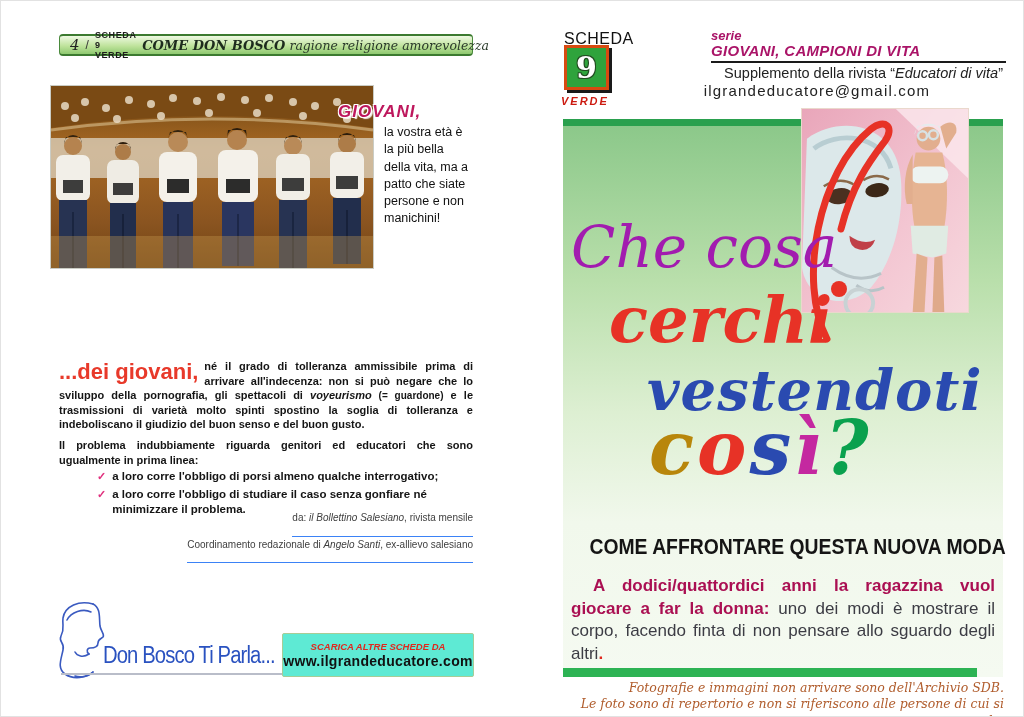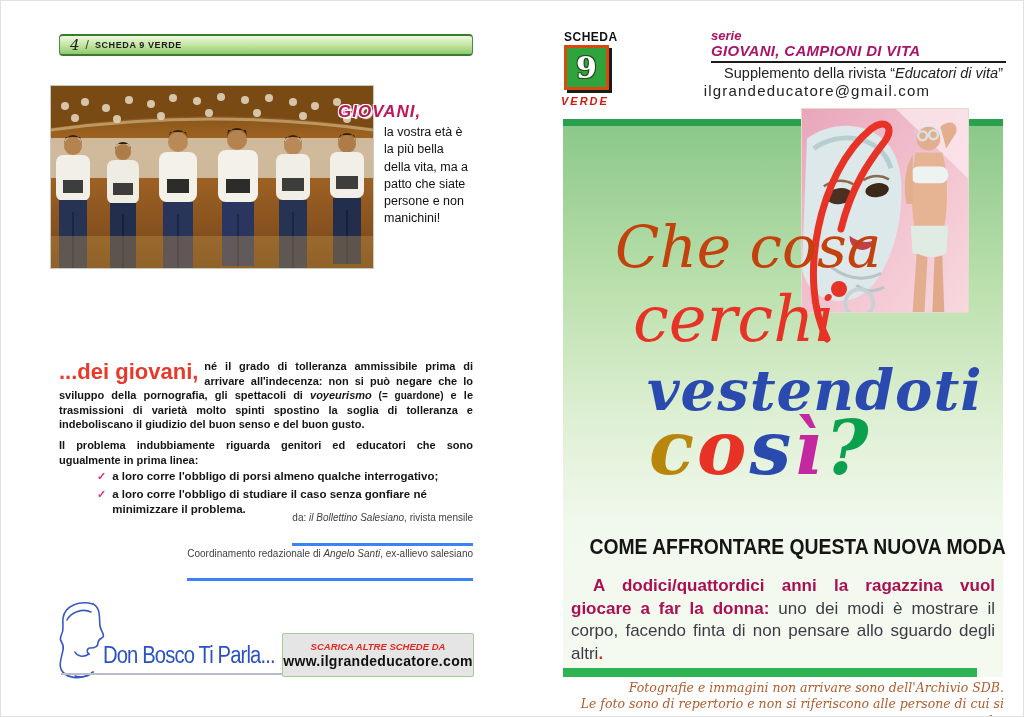--- a/index.html
+++ b/index.html
@@ -41,36 +41,36 @@
   .para .it{font-style:italic;}
   .para .paren{font-weight:bold;font-size:10px;}
   .para2{left:58px;top:437px;width:414px;font-size:11px;font-weight:bold;color:#151515;
     text-align:justify;line-height:1.32;}
 
   .bullets{left:96px;top:468px;width:376px;font-size:11.5px;font-weight:bold;color:#151515;line-height:1.3;}
   .bullet{display:flex;gap:6px;margin-bottom:3px;}
   .bullet .chk{flex:0 0 auto;font-size:11px;}
 
   .attrib{left:58px;top:509px;width:414px;text-align:right;font-size:10px;color:#3e3e3e;line-height:1.55;}
-  .attrib .ln{display:inline-block;border-bottom:3px solid #3b82f6;padding-bottom:17px;}
+  .attrib .ln{display:inline-block;border-bottom:1px solid #3b82f6;padding-bottom:10px;}
   .attrib .it{font-style:italic;}
 
   .logo-svg{left:52px;top:597px;}
   .logo-text{left:102px;top:641px;font-size:23px;color:#2a52c0;letter-spacing:-1px;
     transform:scaleX(.88);transform-origin:left;white-space:nowrap;}
   .logo-underline{left:60px;top:672px;width:230px;height:2px;background:#b9bdc9;}
 
-  .dl-box{left:281px;top:632px;width:190px;height:42px;background:#e5e5e5;
+  .dl-box{left:281px;top:632px;width:190px;height:42px;background:#5eead4;
     border:1px solid #a8cc96;border-radius:2px;display:flex;flex-direction:column;
     align-items:center;justify-content:center;gap:1px;}
   .dl-line1{color:#e0281e;font-style:italic;font-size:9.5px;font-weight:bold;}
   .dl-line2{color:#111;font-weight:bold;font-size:14px;letter-spacing:.3px;}
 
   
-  .r-scheda{left:563px;top:29px;font-size:12px;font-weight:bold;letter-spacing:.5px;color:#111;}
+  .r-scheda{left:563px;top:29px;font-size:16px;font-weight:normal;letter-spacing:.5px;color:#111;}
   .badge{left:563px;top:44px;width:45px;height:45px;background:#2fa33c;
     border:3px solid #d84a10;box-sizing:border-box;box-shadow:3px 3px 0 0 #1a1a1a;
     display:flex;align-items:center;justify-content:center;}
   .badge-num{font-family:"DejaVu Serif",serif;font-weight:bold;font-size:30px;color:#fff;
     text-shadow:1px 1px 0 #234d22,-1px -1px 0 #234d22,1px -1px 0 #234d22,-1px 1px 0 #234d22;}
   .r-verde{left:560px;top:94px;font-size:11px;font-weight:bold;font-style:italic;
     letter-spacing:2px;color:#cc1a10;}
 
   .serie-label{left:710px;top:27px;font-size:13px;font-weight:bold;font-style:italic;color:#aa1468;}
   .serie-title{left:710px;top:41px;font-size:15px;font-weight:bold;font-style:italic;
@@ -83,21 +83,21 @@
 
   .panel{left:562px;top:118px;width:440px;height:558px;
     border-top:7px solid #2aa04e;box-sizing:border-box;
     background:linear-gradient(180deg,#8cc88a 0%,#b9dfAB 28%,#ddEfd2 52%,#f1f8ec 72%,#f5faf1 100%);}
   .mask-img{left:800px;top:107px;width:168px;height:205px;border:1px solid #ead8cc;
     box-sizing:border-box;z-index:3;}
   .swash{left:778px;top:110px;z-index:4;pointer-events:none;}
 
   .script{font-family:"DejaVu Serif",serif;font-style:italic;white-space:nowrap;z-index:5;}
   .w1{left:570px;top:212px;font-size:58px;}
-  .w2{left:608px;top:281px;font-size:64px;font-weight:normal;margin-left:24px;}
+  .w2{left:608px;top:281px;font-size:64px;font-weight:bold;}
   .w3{left:646px;top:356px;font-size:56px;font-weight:bold;letter-spacing:1px;}
   .w4{left:648px;top:404px;font-size:74px;font-weight:bold;letter-spacing:3px;}
 
   .r-subtitle{left:562px;top:533px;width:440px;text-align:center;font-size:22px;
     font-weight:bold;color:#151515;transform:scaleX(.88);transform-origin:center;
     letter-spacing:0;white-space:nowrap;}
   .r-para{left:570px;top:574px;width:424px;font-size:17px;line-height:1.33;
     text-align:justify;color:#3c3c44;text-indent:22px;}
   .r-para .lead{color:#aa0f52;font-weight:bold;}
   .r-para .dot{color:#e0281e;font-weight:bold;}
@@ -109,20 +109,21 @@
 </style>
 </head>
 <body>
 
 <div id="stage">
 
   <div class="abs header-bar">
     <span class="hb-num">4</span>
     <span class="hb-slash">/</span>
     <span class="hb-scheda">SCHEDA 9 VERDE</span>
+    <span class="hb-script"><b>COME DON BOSCO</b>&nbsp;<span>ragione religione amorevolezza</span></span>
   </div>
 
   <svg class="abs photo" viewBox="0 0 322 182" preserveAspectRatio="none">
     <defs>
       <linearGradient id="pbg" x1="0" y1="0" x2="0" y2="1">
         <stop offset="0" stop-color="#6b4312"></stop>
           <stop offset=".35" stop-color="#a96a24"></stop>
         <stop offset=".75" stop-color="#8a5420"></stop>
           <stop offset="1" stop-color="#714414"></stop>
       </linearGradient>
@@ -304,21 +305,21 @@
     <path d="M116 146 L112 205 L124 205 L127 150 Z" fill="#e2ae8e"></path>
     <path d="M134 150 L132 205 L144 205 L142 148 Z" fill="#dfa98a"></path>
     <path d="M112 46 C104 60 102 80 106 96 L112 96" fill="#e2ae8e"></path>
   </svg>
 
   <svg class="abs swash" width="130" height="240" viewBox="0 0 130 240">
     <path d="M48 228 C18 170 40 60 92 18 C106 7 116 16 106 30 C94 46 74 70 62 118" fill="none" stroke="#e73226" stroke-width="7" stroke-linecap="round"></path>
     <circle cx="60" cy="178" r="8" fill="#e73226"></circle>
   </svg>
 
-  <div class="abs script w1" style="color: #c2410c; margin-left: 44px;">Che cosa</div>
+  <div class="abs script w1" style="color: #a21caf;">Che cosa</div>
   <div class="abs script w2" style="color: rgb(231, 50, 38);">cerchi</div>
   <div class="abs script w3" style="color: rgb(42, 74, 176);">vestendoti</div>
   <div class="abs script w4">
     <span style="color: rgb(184, 134, 11);">c</span><span style="color: rgb(231, 50, 38);">o</span><span style="color: rgb(42, 74, 176);">s</span><span style="color: rgb(196, 40, 160);">ì</span><span style="color: rgb(10, 161, 78);">?</span>
   </div>
 
   <div class="abs r-subtitle">COME AFFRONTARE QUESTA NUOVA MODA</div>
 
   <div class="abs r-para">
     <span class="lead">A dodici/quattordici anni la ragazzina vuol giocare a far la donna:</span><span> uno dei modi è mostrare il corpo, facendo finta di non pensare allo sguardo degli altri</span><span class="dot">.</span>

